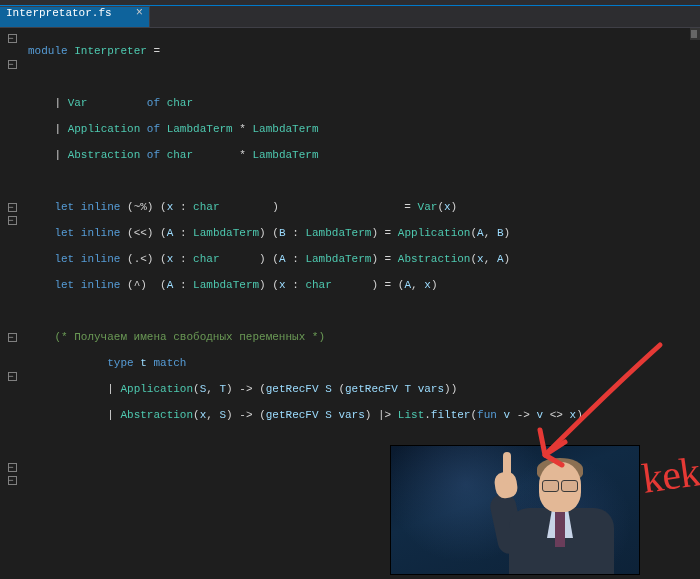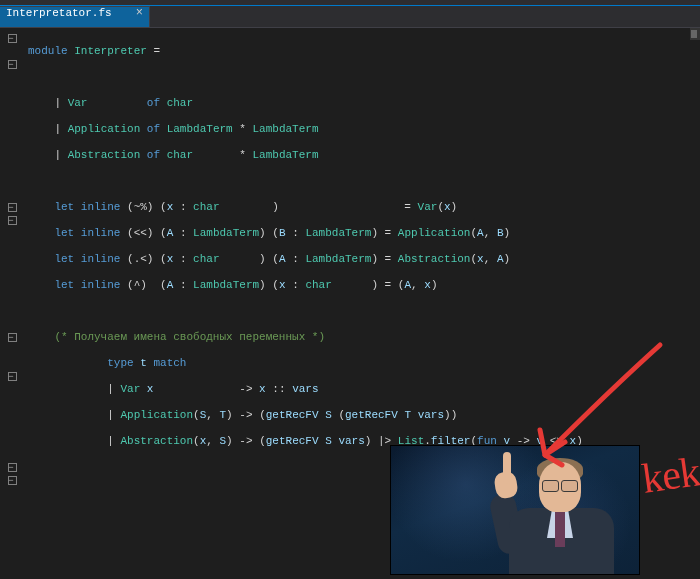--- a/index.html
+++ b/index.html
@@ -253,21 +253,20 @@
 <div class="line">    <span class="op">|</span> <span class="ty">Application</span> <span class="kw">of</span> <span class="ty">LambdaTerm</span> <span class="op">*</span> <span class="ty">LambdaTerm</span></div>
 <div class="line">    <span class="op">|</span> <span class="ty">Abstraction</span> <span class="kw">of</span> <span class="ty">char</span>       <span class="op">*</span> <span class="ty">LambdaTerm</span></div>
 <div class="line"></div>
 <div class="line">    <span class="kw">let inline</span> <span class="op">(~%)</span> <span class="op">(</span><span class="id">x</span> <span class="op">:</span> <span class="ty">char</span>        <span class="op">)</span>                   <span class="op">=</span> <span class="ty">Var</span><span class="op">(</span><span class="id">x</span><span class="op">)</span></div>
 <div class="line">    <span class="kw">let inline</span> <span class="op">(&lt;&lt;)</span> <span class="op">(</span><span class="id">A</span> <span class="op">:</span> <span class="ty">LambdaTerm</span><span class="op">)</span> <span class="op">(</span><span class="id">B</span> <span class="op">:</span> <span class="ty">LambdaTerm</span><span class="op">)</span> <span class="op">=</span> <span class="ty">Application</span><span class="op">(</span><span class="id">A</span><span class="op">,</span> <span class="id">B</span><span class="op">)</span></div>
 <div class="line">    <span class="kw">let inline</span> <span class="op">(.&lt;)</span> <span class="op">(</span><span class="id">x</span> <span class="op">:</span> <span class="ty">char</span>      <span class="op">)</span> <span class="op">(</span><span class="id">A</span> <span class="op">:</span> <span class="ty">LambdaTerm</span><span class="op">)</span> <span class="op">=</span> <span class="ty">Abstraction</span><span class="op">(</span><span class="id">x</span><span class="op">,</span> <span class="id">A</span><span class="op">)</span></div>
 <div class="line">    <span class="kw">let inline</span> <span class="op">(^)</span>  <span class="op">(</span><span class="id">A</span> <span class="op">:</span> <span class="ty">LambdaTerm</span><span class="op">)</span> <span class="op">(</span><span class="id">x</span> <span class="op">:</span> <span class="ty">char</span>      <span class="op">)</span> <span class="op">=</span> <span class="op">(</span><span class="id">A</span><span class="op">,</span> <span class="id">x</span><span class="op">)</span></div>
 <div class="line"></div>
 <div class="line">    <span class="cmt">(* Получаем имена свободных переменных *)</span></div>
 <div class="line">            <span class="kw">type</span> <span class="id">t</span> <span class="kw">match</span></div>
-<div class="line">            <span class="op">|</span> <span class="ty">Var</span> <span class="id">x</span>             <span class="op">-&gt;</span> <span class="id">x</span> <span class="op">::</span> <span class="id">vars</span></div>
 <div class="line">            <span class="op">|</span> <span class="ty">Application</span><span class="op">(</span><span class="id">S</span><span class="op">,</span> <span class="id">T</span><span class="op">)</span> <span class="op">-&gt;</span> <span class="op">(</span><span class="id">getRecFV</span> <span class="id">S</span> <span class="op">(</span><span class="id">getRecFV</span> <span class="id">T</span> <span class="id">vars</span><span class="op">))</span></div>
 <div class="line">            <span class="op">|</span> <span class="ty">Abstraction</span><span class="op">(</span><span class="id">x</span><span class="op">,</span> <span class="id">S</span><span class="op">)</span> <span class="op">-&gt;</span> <span class="op">(</span><span class="id">getRecFV</span> <span class="id">S</span> <span class="id">vars</span><span class="op">)</span> <span class="op">|&gt;</span> <span class="ty">List</span><span class="op">.</span><span class="id">filter</span><span class="op">(</span><span class="kw">fun</span> <span class="id">v</span> <span class="op">-&gt;</span> <span class="id">v</span> <span class="op">&lt;&gt;</span> <span class="id">x</span><span class="op">)</span></div>
 <div class="line"></div>
 
 
 
 
 
 
 

